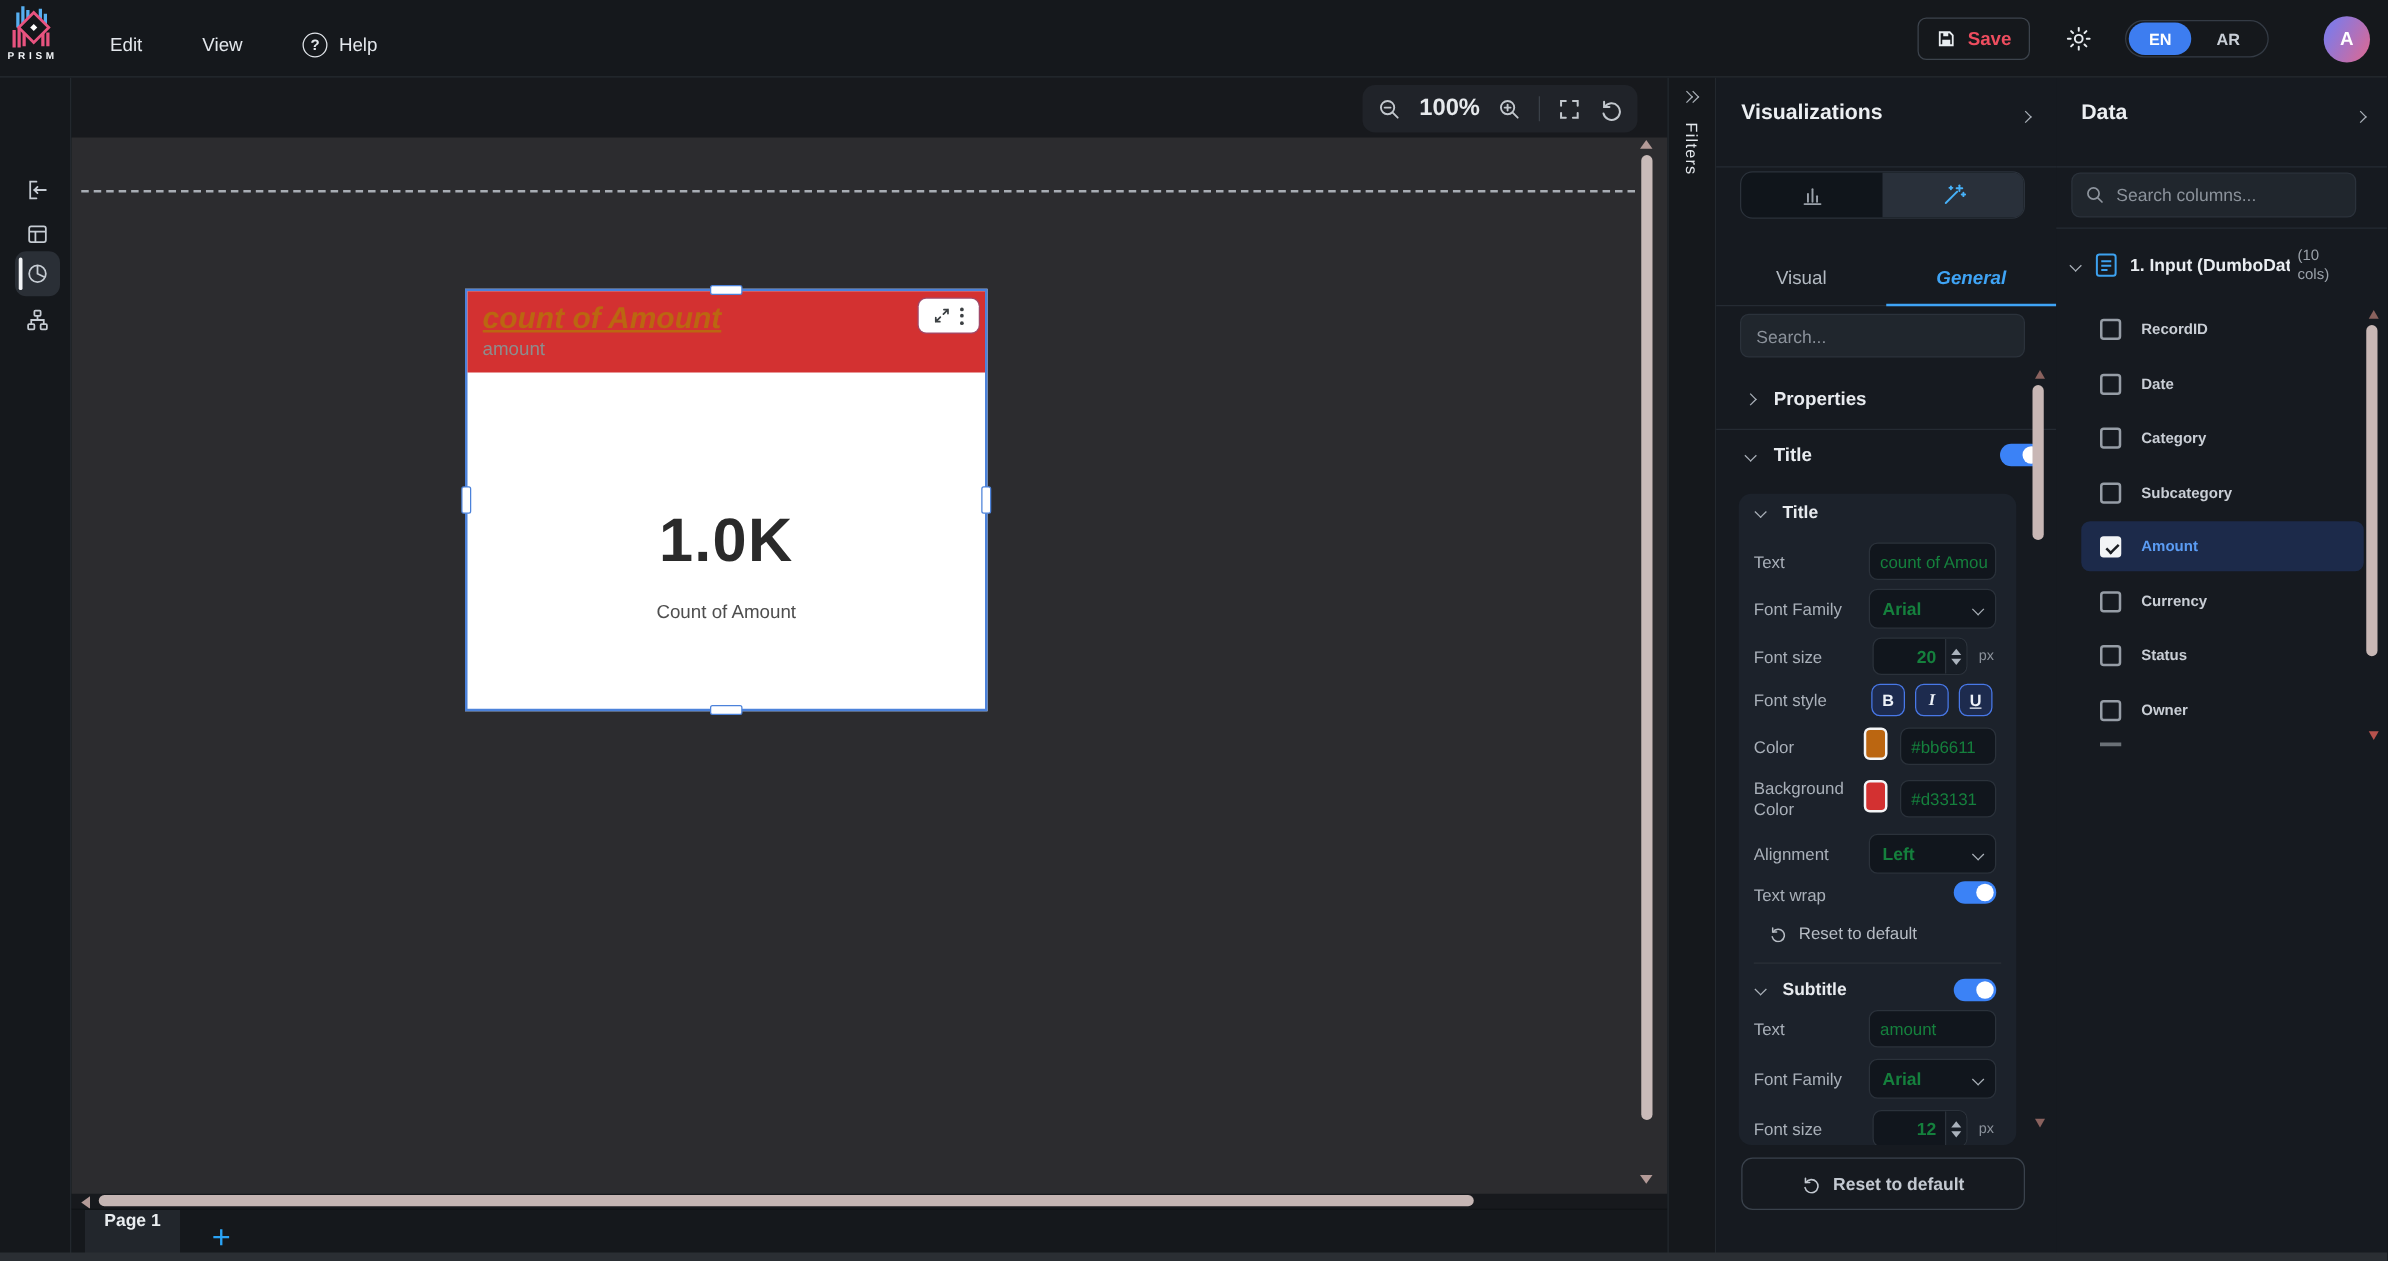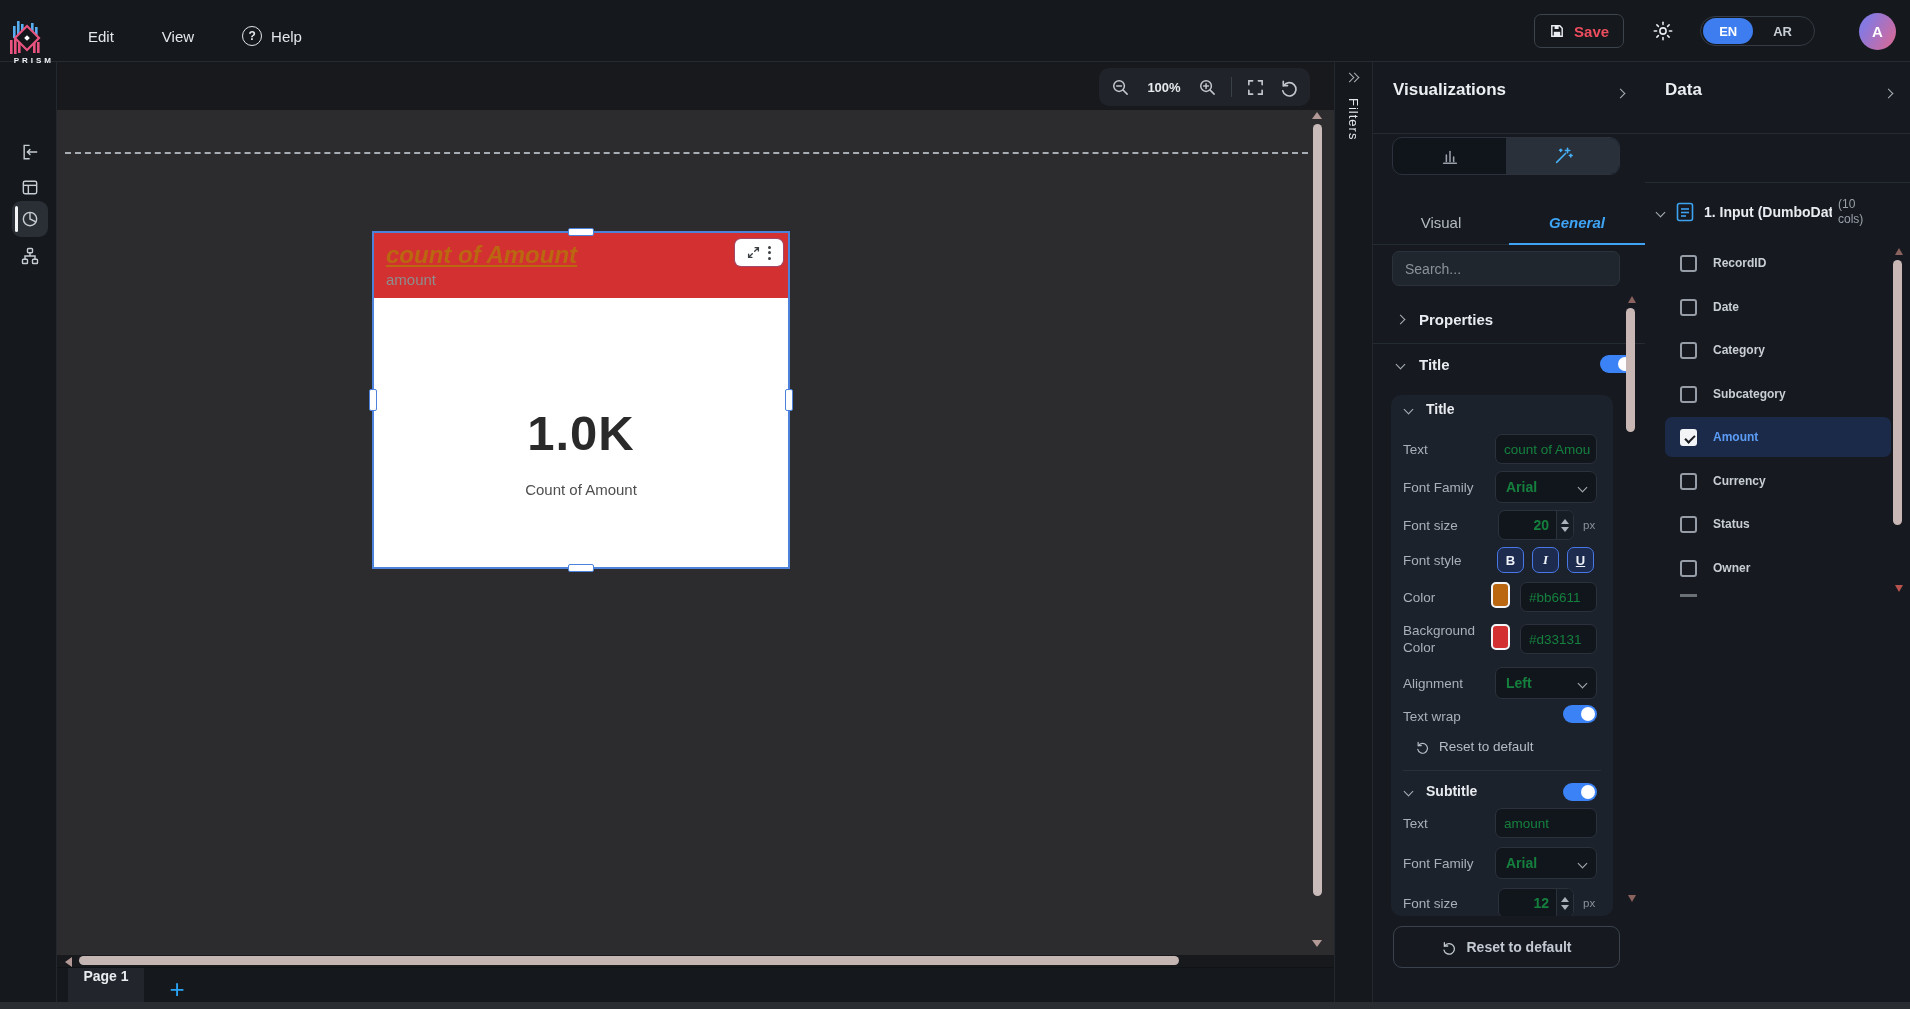--- a/index.html
+++ b/index.html
@@ -3,21 +3,21 @@
 <meta charset="utf-8">
 <style>
   * { margin:0; padding:0; box-sizing:border-box; }
   html,body { width:1910px; height:1009px; background:#101316; overflow:hidden;
               font-family:"Liberation Sans", sans-serif; }
   .app { position:relative; width:1910px; height:1009px; background:#15181c; color:#dfe3e7; }
 
   
   .topbar { position:absolute; left:0; top:0; width:1910px; height:62px;
             background:#15181c; border-bottom:1px solid #262b31; z-index:30; }
-  .logo { position:absolute; left:6px; top:18px; width:48px; height:58px; text-align:right; }
+  .logo { position:absolute; left:6px; top:2px; width:48px; height:58px; text-align:left; }
   .logo-text { font-size:8px; letter-spacing:3px; color:#f1f4f7; font-weight:700; display:block; margin-top:-2px; }
   .mainnav { position:absolute; left:88px; top:0; height:72px; display:flex; align-items:center; gap:48px; }
   .mainnav .mitem { font-size:15px; color:#e3e7ec; font-weight:500; cursor:default; display:flex; align-items:center; gap:9px;}
   .qmark { width:20px; height:20px; border:1.8px solid #e3e7ec; border-radius:50%;
            display:inline-flex; align-items:center; justify-content:center; font-size:12px; font-weight:700;}
   .qmark::before{ content:"?"; }
   .tb-right { position:absolute; right:14px; top:0; height:62px; display:flex; align-items:center; }
   .savebtn { height:34px; padding:0 14px; border:1px solid #3c434c; border-radius:7px;
              display:flex; align-items:center; gap:9px; background:transparent; }
   .savebtn span { color:#ee4d5f; font-size:15px; font-weight:600; }
@@ -38,21 +38,21 @@
   .sbicon { position:absolute; left:12px; width:36px; height:36px; border-radius:9px;
             display:flex; align-items:center; justify-content:center; color:#c6ccd3; }
   .sbicon.active { background:#2a2f36; }
   .sb-indicator { position:absolute; left:3px; width:3px; height:26px; border-radius:2px; background:#f2f4f6; }
 
   
   .canvaswrap { position:absolute; left:57px; top:62px; width:1277px; height:947px; background:#17191d; }
   .ztoolbar { position:absolute; right:24px; top:6px; height:38px; background:#202329;
               border-radius:10px; display:flex; align-items:center; padding:0 12px; gap:14px; color:#c2c7cd;}
   .zt-sep { width:1px; height:20px; background:#3a4048; }
-  .zt-label { font-size:13px; font-weight:700; color:#e6e9ec; min-width:40px; text-align:center;}
+  .zt-label { font-size:19px; font-weight:700; color:#e6e9ec; min-width:40px; text-align:center;}
   .canvas { position:absolute; left:0; top:48px; width:1277px; height:845px; background:#2c2c2f; overflow:hidden; }
   .dashline { position:absolute; left:8px; right:26px; top:42px; border-top:2px dashed rgba(210,216,226,.75); }
 
   
   .card { position:absolute; left:315px; top:121px; width:418px; height:338px;
           background:#ffffff; border:2px solid #4c82da; }
   .card-header { position:absolute; left:0; top:0; right:0; height:65px; background:#d33131; padding:9px 12px 0 12px; }
   .card-title { font-size:24px; font-weight:700; font-style:italic; text-decoration:underline;
                 color:#bb6611; line-height:1.1; white-space:nowrap; overflow:hidden;}
   .card-sub { font-size:15px; color:#8d8d8d; margin-top:3px; }
@@ -514,20 +514,27 @@
       </svg>
       <span>Reset to default</span>
     </button>
   </section>
 
   <section class="panel datapanel">
     <div class="panel-h">Data</div>
     <span class="chv right panel-chv" style="left:240px;"></span>
     <div class="pdivider" style="top:71px;"></div>
 
+    <div class="datasearch">
+      <svg width="16" height="16" viewBox="0 0 20 20" fill="none" stroke="#8e959e" stroke-width="1.7" stroke-linecap="round">
+        <circle cx="8.5" cy="8.5" r="5.6"></circle>
+          <line x1="12.8" y1="12.8" x2="17" y2="17"></line>
+      </svg>
+      <input placeholder="Search columns..." style="">
+    </div>
     <div class="pdivider" style="top:120px;"></div>
 
     <div class="dsrow">
       <span class="chv down" style="margin-left:12px;"></span>
       <svg width="18" height="20" viewBox="0 0 18 20" fill="none" stroke="#3da2f0" stroke-width="1.6" style="margin-left:12px;">
         <rect x="1.5" y="1.5" width="15" height="17" rx="2"></rect>
         <line x1="5" y1="7" x2="13" y2="7"></line>
           <line x1="5" y1="10.5" x2="13" y2="10.5"></line>
           <line x1="5" y1="14" x2="10" y2="14"></line>
       </svg>

